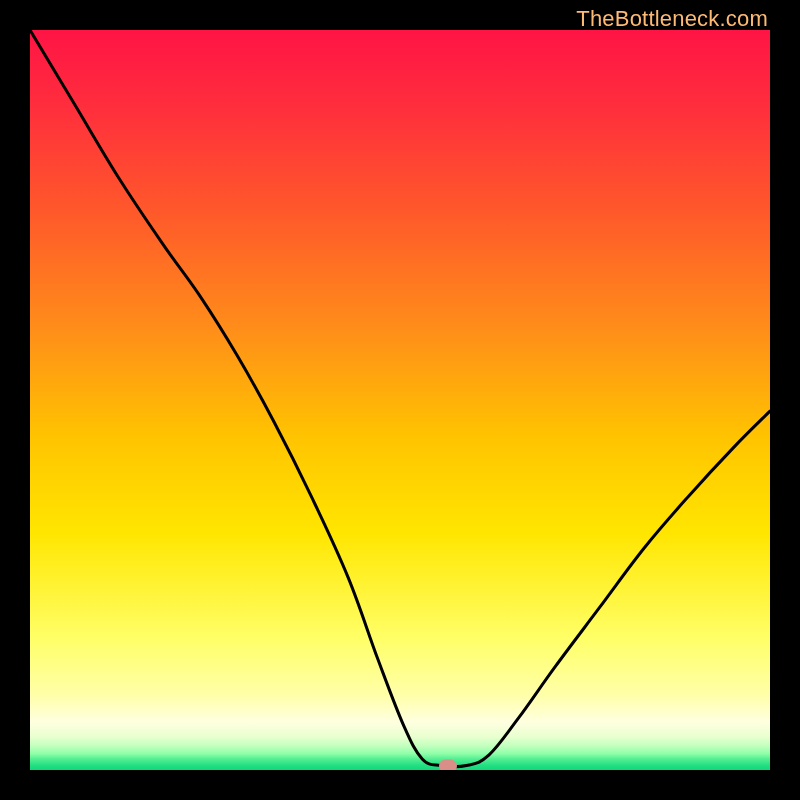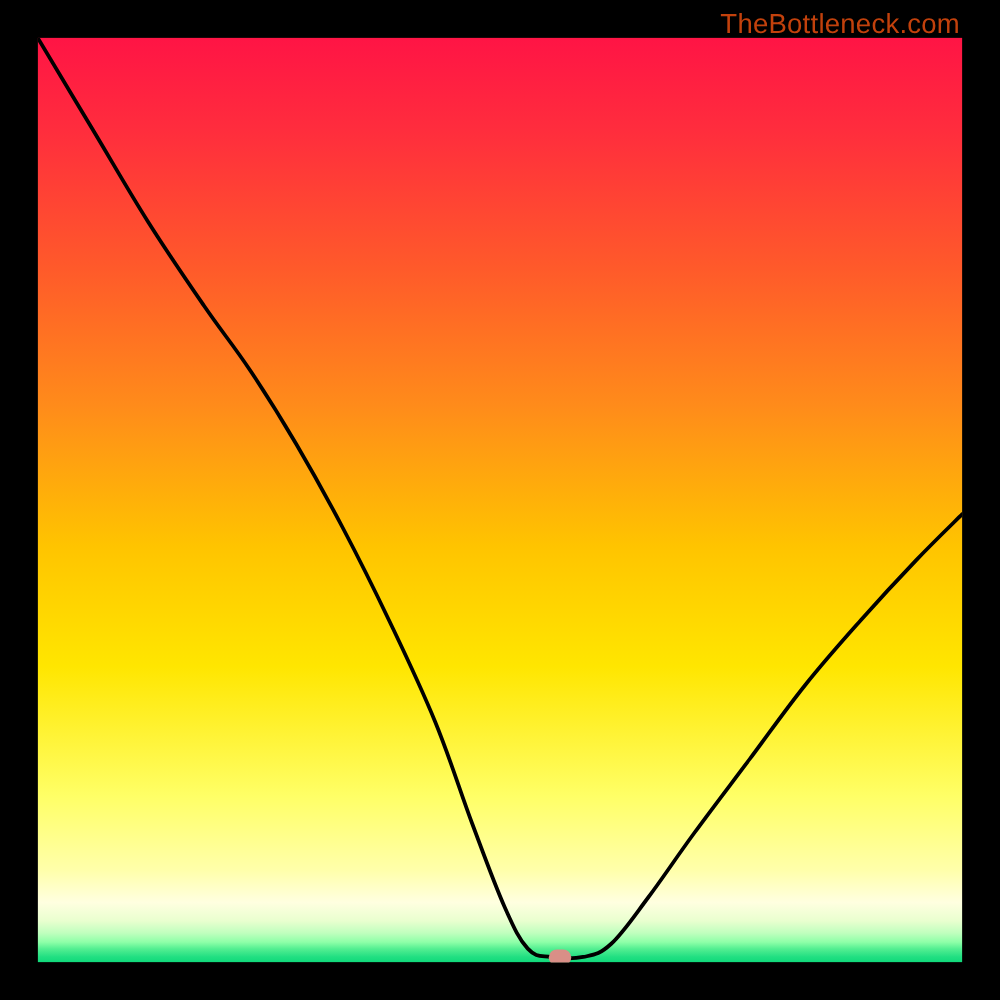--- a/index.html
+++ b/index.html
@@ -22,21 +22,21 @@
     left: 30px;
     top: 30px;
     width: 740px;
     height: 740px;
     overflow: hidden;
   }
   .watermark {
     position: absolute;
     top: 6px;
     right: 32px;
-    color: #c2410c;
+    color: #fdba74;
     font-size: 22px;
     font-weight: 500;
     letter-spacing: 0.2px;
   }
   .marker {
     position: absolute;
     width: 18px;
     height: 13px;
     background: #d98f87;
     border-radius: 7px;

